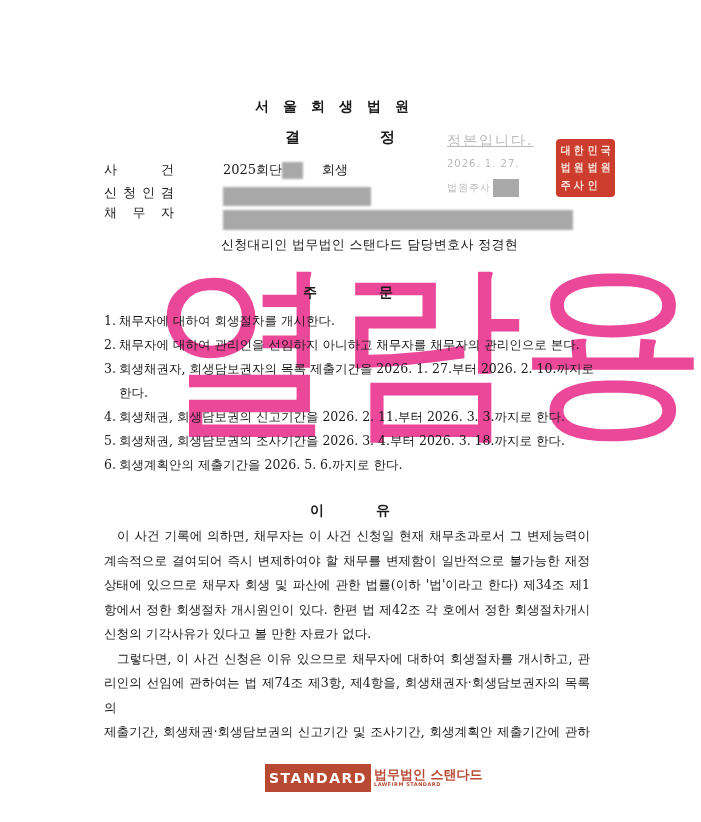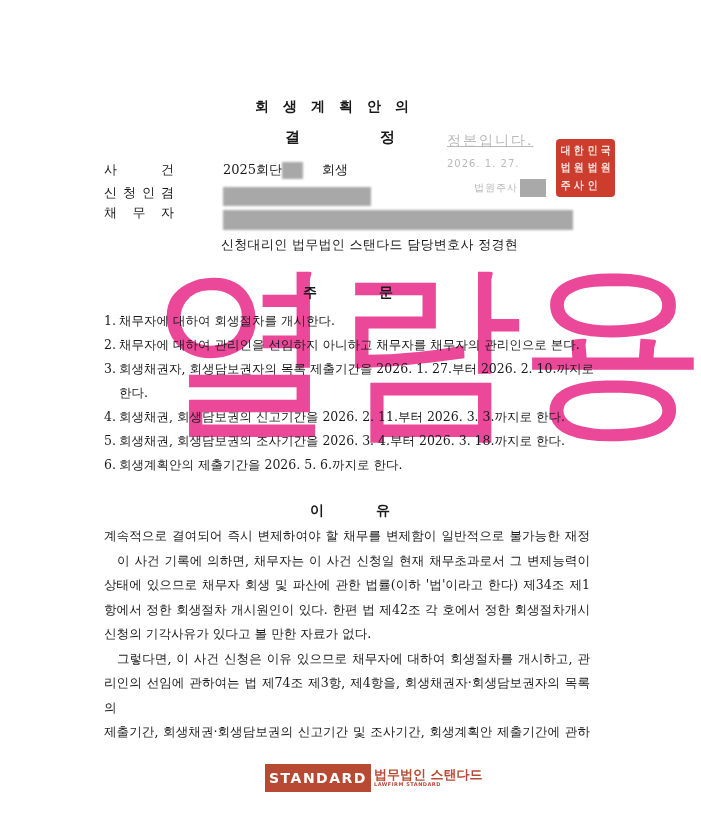--- a/index.html
+++ b/index.html
@@ -15,21 +15,21 @@
   .court-name { position:absolute; left:255px; top:98px; font-size:14px; font-weight:bold;
                 letter-spacing:14px; font-family:"DejaVu Sans","Liberation Sans",sans-serif; }
   .doc-title { position:absolute; left:285px; top:128px; width:110px; font-size:15px; font-weight:bold;
                font-family:"DejaVu Sans","Liberation Sans",sans-serif;
                display:flex; justify-content:space-between; }
 
   .certify { position:absolute; left:447px; top:132px; color:#b9b9b9;
              font-family:"DejaVu Sans","Liberation Sans",sans-serif; }
   .certify .c1 { font-size:14px; letter-spacing:2px;text-decoration:underline; }
   .certify .c2 { font-size:10px; margin-top:8px; letter-spacing:1px; }
-  .certify .c3 { font-size:10px; margin-top:10px; display:flex; align-items:center; letter-spacing:1px;margin-left:27px; }
+  .certify .c3 { font-size:10px; margin-top:10px; display:flex; align-items:center; letter-spacing:1px; }
   .certify .blur-sm { display:inline-block; width:26px; height:18px; background:#a9a9a9; margin-left:2px; filter:blur(0.6px); }
 
   .seal { position:absolute; left:556px; top:139px; width:59px; height:58px; background:#cc3d2e;
           border-radius:4px; display:grid; grid-template-columns:repeat(4,1fr); grid-template-rows:repeat(3,1fr);
           padding:3px; box-sizing:border-box; }
   .seal span { color:#f6e2dc; font-size:11px; font-weight:bold; line-height:17px; text-align:center;
                font-family:"DejaVu Sans","Liberation Sans",sans-serif; transform:scaleX(0.9); }
 
   .meta-row { position:absolute; left:104px; font-size:13px; display:flex; align-items:center; }
   .meta-label { width:70px; display:flex; justify-content:space-between; }
@@ -58,21 +58,21 @@
   .logo-text .kr { font-size:13px; font-weight:bold; line-height:13px; }
   .logo-text .en { font-size:5px; font-weight:bold; letter-spacing:0.5px; line-height:7px; }
 </style>
 </head>
 <body>
 
 <div class="page">
 
   <div class="watermark">열람용</div>
 
-  <div class="court-name">회생계획안의</div>
+  <div class="court-name">서울회생법원</div>
   <div class="doc-title">
     <span>결</span>
     <span>정</span>
   </div>
 
   <div class="certify">
     <div class="c1">정본입니다.</div>
     <div class="c2">2026. 1. 27.</div>
     <div class="c3">
       <span>법원주사</span>
@@ -164,22 +164,22 @@
     </div>
   </div>
 
   <div class="section-head" style="left:310px; top:502px; width:80px;">
     <span>이</span>
     <span>유</span>
   </div>
 
   <div class="reasons">
     <div>
+      <span class="line" style="text-indent:13px;">이 사건 기록에 의하면, 채무자는 이 사건 신청일 현재 채무초과로서 그 변제능력이</span>
       <span class="line">계속적으로 결여되어 즉시 변제하여야 할 채무를 변제함이 일반적으로 불가능한 재정</span>
-      <span class="line" style="text-indent:13px;">이 사건 기록에 의하면, 채무자는 이 사건 신청일 현재 채무초과로서 그 변제능력이</span>
       <span class="line">상태에 있으므로 채무자 회생 및 파산에 관한 법률(이하 '법'이라고 한다) 제34조 제1</span>
       <span class="line">항에서 정한 회생절차 개시원인이 있다. 한편 법 제42조 각 호에서 정한 회생절차개시</span>
       <span class="line end">신청의 기각사유가 있다고 볼 만한 자료가 없다.</span>
     </div>
     <div>
       <span class="line" style="text-indent:13px;">그렇다면, 이 사건 신청은 이유 있으므로 채무자에 대하여 회생절차를 개시하고, 관</span>
       <span class="line">리인의 선임에 관하여는 법 제74조 제3항, 제4항을, 회생채권자·회생담보권자의 목록의</span>
       <span class="line">제출기간, 회생채권·회생담보권의 신고기간 및 조사기간, 회생계획안 제출기간에 관하</span>
     </div>
   </div>

